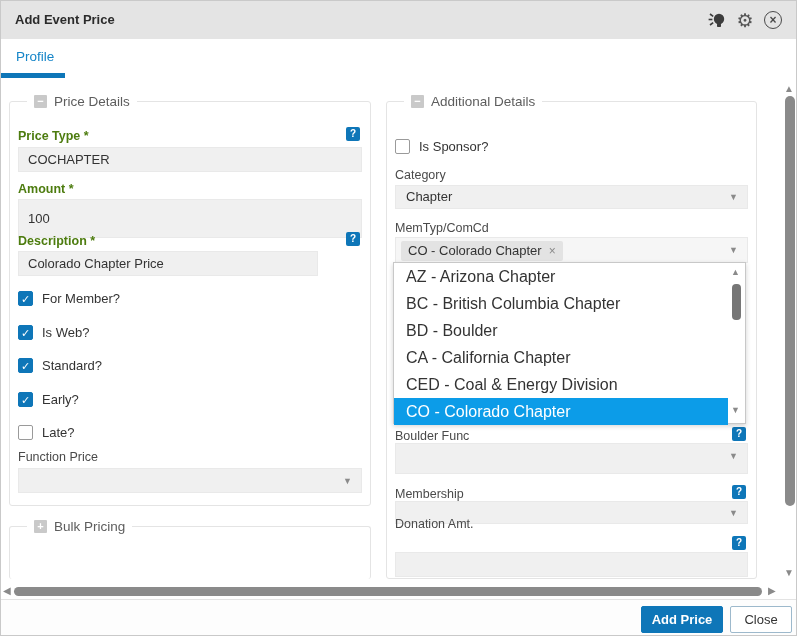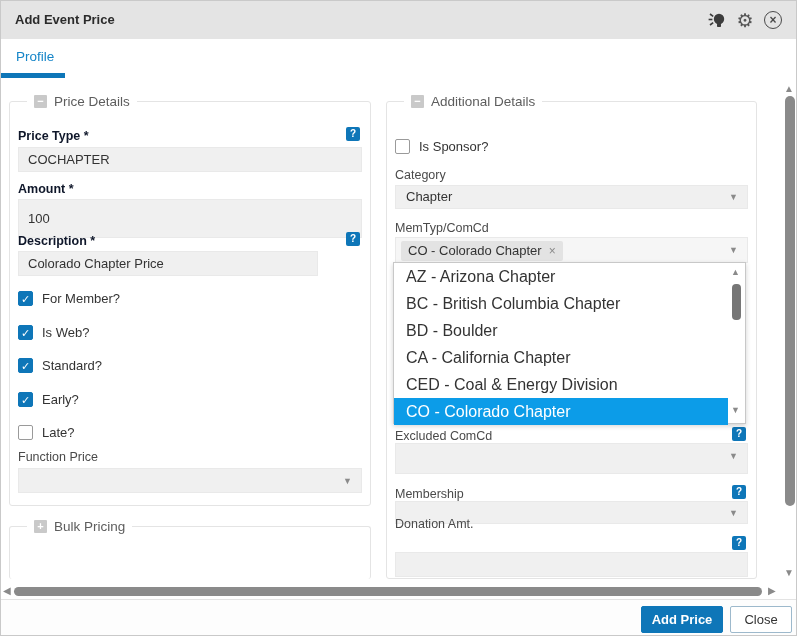--- a/index.html
+++ b/index.html
@@ -17,21 +17,21 @@
   
   .tab-label { position:absolute; left:15px; top:48px; font-size:13.5px; color:#1585c8; cursor:pointer; }
   .tab-bar { position:absolute; left:0; top:72px; width:64px; height:5px; background:#0e76b8; }
 
   
   .fs { position:absolute; border:1px solid #e4e4e4; border-radius:3px; }
   .fs-legend { position:absolute; top:-8px; display:flex; align-items:center; gap:7px; background:#fff; padding:0 7px; font-size:13.5px; color:#5d5d5d; white-space:nowrap; }
   .fs-toggle { width:13px; height:13px; background:#c9c9c9; border:none; border-radius:1px; color:#fff; font-size:11px; line-height:13px; text-align:center; cursor:pointer; font-weight:bold; display:block; }
 
   .lbl { position:absolute; font-size:12.5px; color:#4a4a4a; white-space:nowrap; }
-  .lbl.req { font-weight:bold; color:#0f172a; }
+  .lbl.req { font-weight:bold; color:#4d7c0f; }
   .help { position:absolute; width:14px; height:14px; background:#0e76b8; border:none; border-radius:2px; color:#fff; font-size:10px; font-weight:bold; text-align:center; line-height:14px; cursor:pointer; display:block; }
 
   .inp { position:absolute; background:#f0f0f0; border:1px solid #e9e9e9; font-family:"Liberation Sans",sans-serif; font-size:13px; color:#333; padding:0 9px; outline:none; }
   .dd { position:absolute; background:#f0f0f0; border:1px solid #e9e9e9; font-size:13px; color:#333; cursor:pointer; }
   .dd .dd-txt { position:absolute; left:10px; top:0; line-height:22px; }
   .dd-arrow { position:absolute; right:9px; top:50%; transform:translateY(-50%); font-size:9px; color:#8a8a8a; line-height:1; }
 
   
   .cb-row { position:absolute; display:flex; align-items:center; gap:9px; height:16px; }
   .cb { width:15px; height:15px; border:1px solid #9a9a9a; border-radius:2px; background:#fff; color:transparent; font-size:11px; line-height:14px; text-align:center; cursor:pointer; }
@@ -166,21 +166,21 @@
 
     <div class="lbl" style="left:8px; top:119px;">MemTyp/ComCd</div>
     <div class="dd" style="left:8px; top:135px; width:353px; height:26px; background:#f6f6f6;">
       <span class="tag">
         <span>CO - Colorado Chapter</span>
         <span class="tag-x">×</span>
       </span>
       <span class="dd-arrow">▼</span>
     </div>
 
-    <div class="lbl" style="left:8px; top:327px;">Excluded ComCd</div>
+    <div class="lbl" style="left:8px; top:327px;">Boulder Func</div>
     <button class="help" style="right:10px; top:325px;">?</button>
     <div class="dd" style="left:8px; top:341px; width:353px; height:31px;">
       <span class="dd-txt"></span>
       <span class="dd-arrow" style="top:12px;">▼</span>
     </div>
 
     <div class="lbl" style="left:8px; top:385px;">Membership</div>
     <button class="help" style="right:10px; top:383px;">?</button>
     <div class="dd" style="left:8px; top:399px; width:353px; height:23px;">
       <span class="dd-txt"></span>

